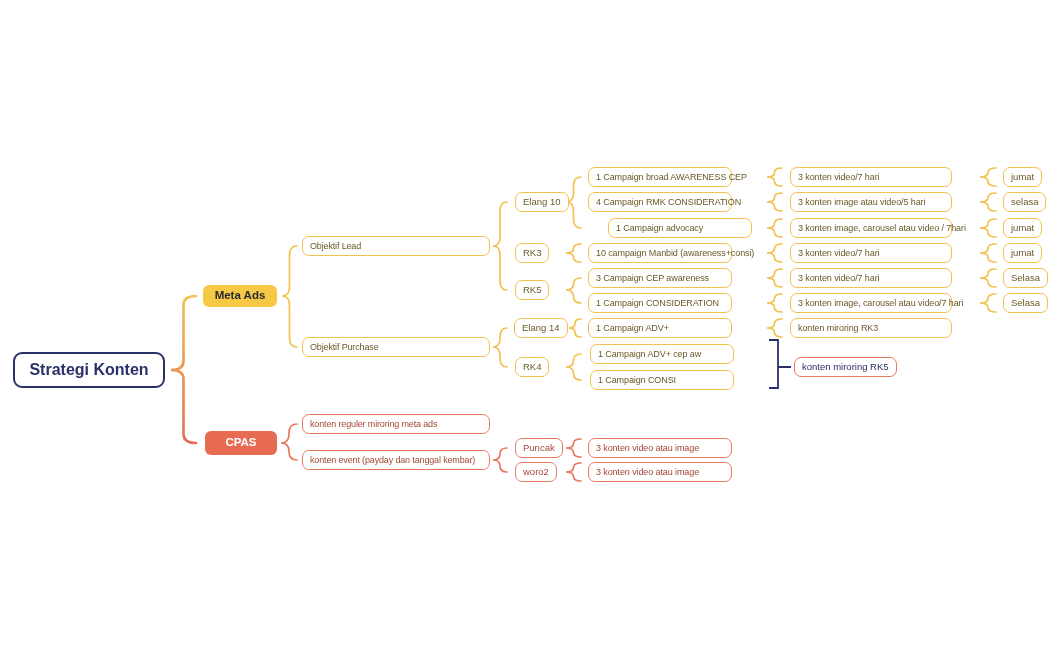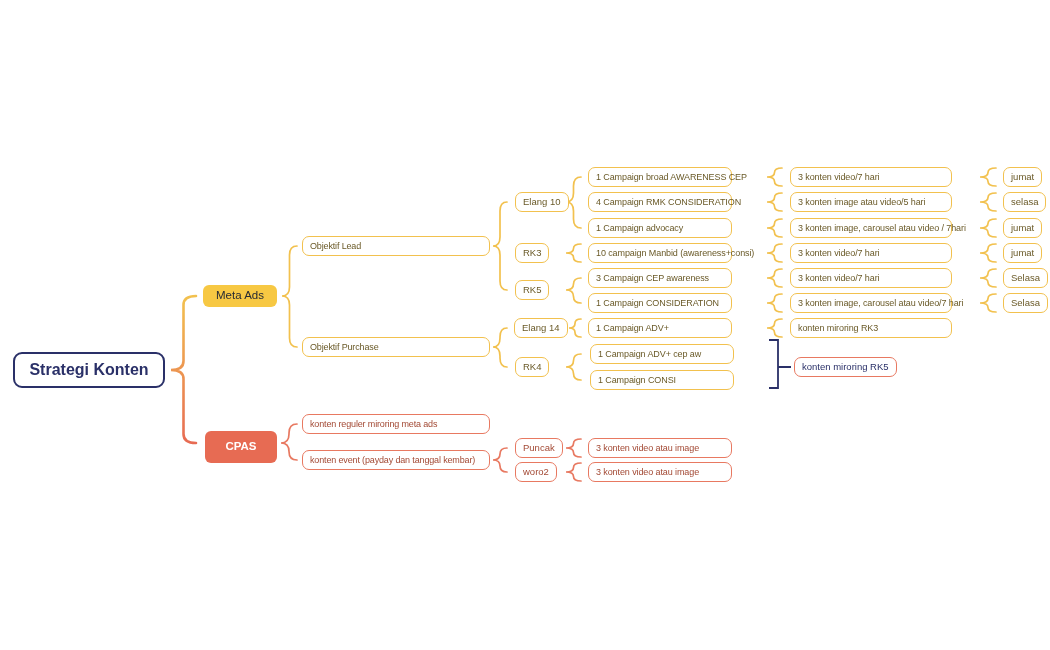--- a/index.html
+++ b/index.html
@@ -21,22 +21,22 @@
   .sb{border:1.5px solid var(--salmon);color:var(--salmonText);}
   .w2{width:188px;font-size:9px;letter-spacing:-0.15px;}
   .w4{width:144px;font-size:9px;letter-spacing:-0.1px;}
   .w5{width:162px;font-size:9px;letter-spacing:-0.1px;}
   .navytext{color:var(--navy);}
 
   .root{left:13px;top:352px;width:152px;height:36px;border:2.5px solid var(--navy);
         border-radius:9px;color:var(--navy);font-weight:bold;font-size:16px;
         justify-content:center;padding:0;}
   .meta{left:203px;top:285px;width:74px;height:22px;background:var(--amberFill);border:none;
-        border-radius:6px;color:#262a33;font-weight:normal;font-size:11.5px;justify-content:center;}
-  .cpasbox{left:205px;top:431px;width:72px;height:32px;background:var(--salmonFill);border:none;
+        border-radius:6px;color:#262a33;font-weight:bold;font-size:11.5px;justify-content:center;}
+  .cpasbox{left:205px;top:431px;width:72px;height:24px;background:var(--salmonFill);border:none;
         border-radius:6px;color:#ffffff;font-weight:bold;font-size:11.5px;justify-content:center;}
 </style>
 </head>
 <body>
 
 <div id="stage">
 
   <svg id="braces">
     <defs>
       <linearGradient id="rootgrad" gradientUnits="userSpaceOnUse" x1="0" y1="296" x2="0" y2="443">
@@ -81,21 +81,21 @@
   <div class="n yb w2" style="left:302px;top:337px">Objektif Purchase</div>
 
   <div class="n yb" style="left:515px;top:192px">Elang 10</div>
   <div class="n yb" style="left:515px;top:243px">RK3</div>
   <div class="n yb" style="left:515px;top:280px">RK5</div>
   <div class="n yb" style="left:514px;top:318px">Elang 14</div>
   <div class="n yb" style="left:515px;top:357px">RK4</div>
 
   <div class="n yb w4" style="left:588px;top:167px">1 Campaign broad AWARENESS CEP</div>
   <div class="n yb w4" style="left:588px;top:192px">4 Campaign RMK CONSIDERATION</div>
-  <div class="n yb w4" style="left:588px;top:218px">1 Campaign advocacy</div>
+  <div class="n yb w4" style="left:608px;top:218px">1 Campaign advocacy</div>
   <div class="n yb w4" style="left:588px;top:243px">10 campaign Manbid (awareness+consi)</div>
   <div class="n yb w4" style="left:588px;top:268px">3 Campaign CEP awareness</div>
   <div class="n yb w4" style="left:588px;top:293px">1 Campaign CONSIDERATION</div>
   <div class="n yb w4" style="left:588px;top:318px">1 Campaign ADV+</div>
   <div class="n yb w4" style="left:590px;top:344px">1 Campaign ADV+ cep aw</div>
   <div class="n yb w4" style="left:590px;top:370px">1 Campaign CONSI</div>
 
   <div class="n yb w5" style="left:790px;top:167px">3 konten video/7 hari</div>
   <div class="n yb w5" style="left:790px;top:192px">3 konten image atau video/5 hari</div>
   <div class="n yb w5" style="left:790px;top:218px">3 konten image, carousel atau video / 7hari</div>

